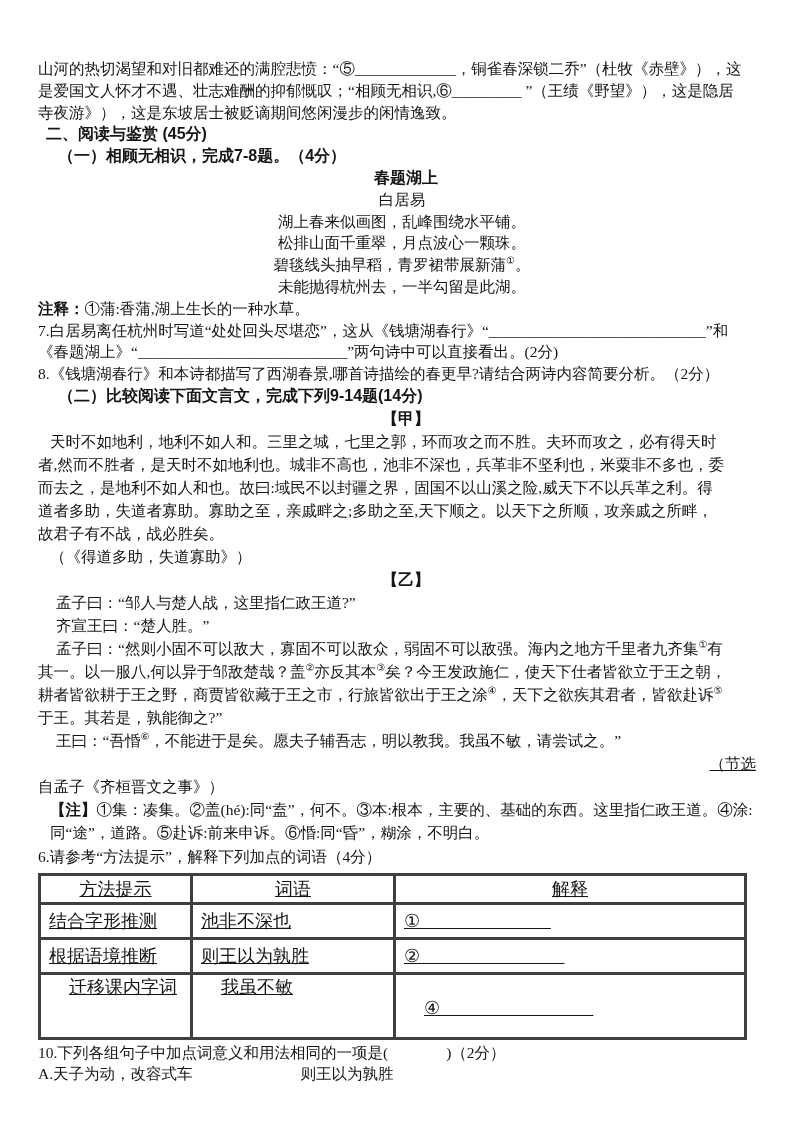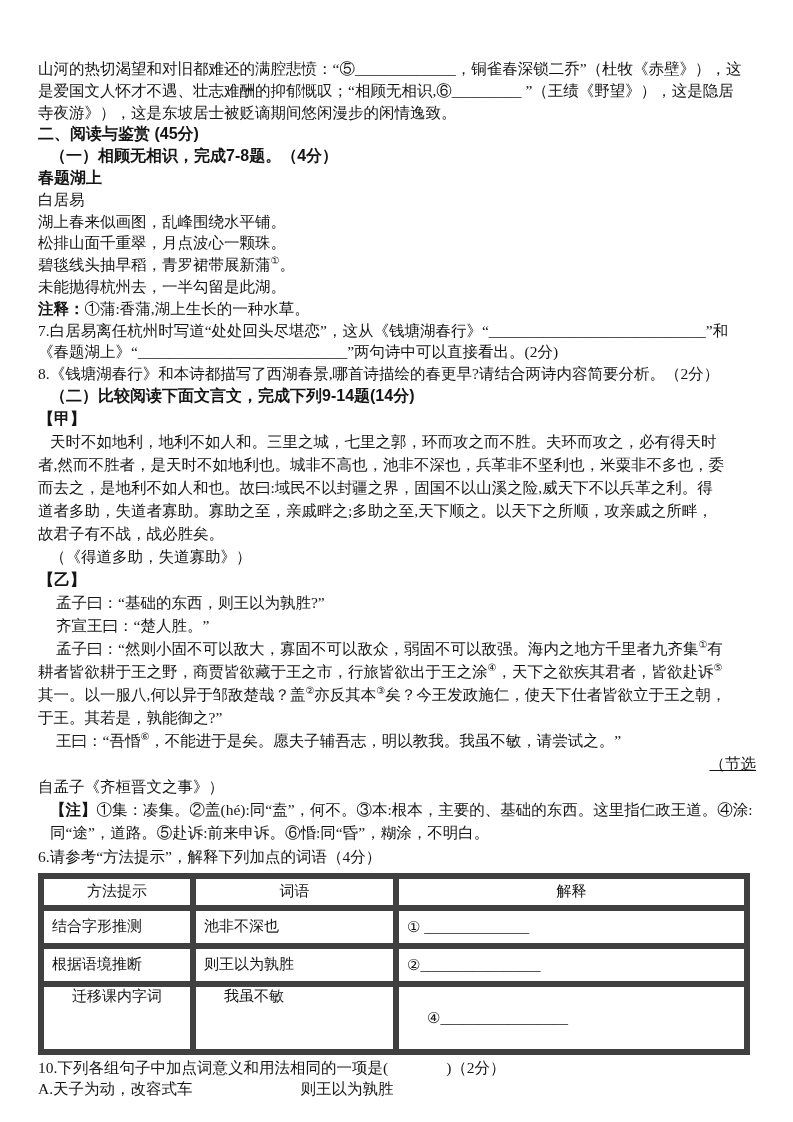--- a/index.html
+++ b/index.html
@@ -5,29 +5,29 @@
   html,body{margin:0;padding:0;background:#ffffff;}
   body{
     width:793px;height:1122px;
     color:#151515;
     font-family:"Liberation Serif","DejaVu Serif",serif;
     overflow:hidden;
   }
   .page{box-sizing:border-box;width:790px;height:1122px;padding:58px 24px 0 38px;}
   .line{font-size:15.5px;line-height:21.8px;white-space:pre-wrap;}
   .cls .line, .line.cls{line-height:23px;}
-  .head{font-family:"Liberation Sans","DejaVu Sans",sans-serif;font-weight:bold;font-size:16px;}
+  .head{font-family:"Liberation Sans","DejaVu Sans",sans-serif;font-weight:bold;font-size:16px;margin-left:8px;}
   .boldlbl{font-family:"Liberation Sans","DejaVu Sans",sans-serif;font-weight:bold;}
-  .center{}
+  .center{text-align:center;}
   .right{text-align:right;padding-right:10px;text-decoration:underline;}
   .ind1{padding-left:12px;}
   .ind2{padding-left:18px;}
   sup{font-size:10px;vertical-align:super;line-height:0;}
   table.q9{border-collapse:collapse;width:706px;margin-top:5px;table-layout:fixed;}
-  table.q9 th, table.q9 td{border:6px solid #404040;font-weight:normal;font-size:15px;padding:0 8px;}
+  table.q9 th, table.q9 td{border:3px solid #404040;font-weight:normal;font-size:18px;padding:0 8px;text-decoration:underline;}
   table.q9 th{height:26px;text-align:center;}
   table.q9 td{height:32px;}
   table.q9 col.c1{width:152px;} table.q9 col.c2{width:203px;} table.q9 col.c3{width:351px;}
   tr.tall td{height:62px;vertical-align:top;padding-left:28px;}
   tr.tall td .low{padding-top:22px;}
   .gapA{margin-left:108px;}
   .mt2{margin-top:2px;}
 </style>
 </head>
 <body>
@@ -66,25 +66,25 @@
     <div class="line">者,然而不胜者，是天时不如地利也。城非不高也，池非不深也，兵革非不坚利也，米粟非不多也，委</div>
     <div class="line">而去之，是地利不如人和也。故曰:域民不以封疆之界，固国不以山溪之险,威天下不以兵革之利。得</div>
     <div class="line">道者多助，失道者寡助。寡助之至，亲戚畔之;多助之至,天下顺之。以天下之所顺，攻亲戚之所畔，</div>
     <div class="line">故君子有不战，战必胜矣。</div>
     <div class="line ind1">（《得道多助，失道寡助》）</div>
   </div>
 
   <div class="line cls center head">【乙】</div>
 
   <div class="cls">
-    <div class="line ind2">孟子曰：“基础的东西，则王以为孰胜?”</div>
+    <div class="line ind2">孟子曰：“邹人与楚人战，这里指仁政王道?”</div>
     <div class="line ind2">齐宣王曰：“楚人胜。”</div>
     <div class="line ind2">孟子曰：“然则小固不可以敌大，寡固不可以敌众，弱固不可以敌强。海内之地方千里者九齐集<sup>①</sup>有</div>
+    <div class="line">其一。以一服八,何以异于邹敌楚哉？盖<sup>②</sup>亦反其本<sup>③</sup>矣？今王发政施仁，使天下仕者皆欲立于王之朝，</div>
     <div class="line">耕者皆欲耕于王之野，商贾皆欲藏于王之市，行旅皆欲出于王之涂<sup>④</sup>，天下之欲疾其君者，皆欲赴诉<sup>⑤</sup></div>
-    <div class="line">其一。以一服八,何以异于邹敌楚哉？盖<sup>②</sup>亦反其本<sup>③</sup>矣？今王发政施仁，使天下仕者皆欲立于王之朝，</div>
     <div class="line">于王。其若是，孰能御之?”</div>
     <div class="line ind2">王曰：“吾惛<sup>⑥</sup>，不能进于是矣。愿夫子辅吾志，明以教我。我虽不敏，请尝试之。”</div>
     <div class="line right">（节选</div>
     <div class="line">自孟子《齐桓晋文之事》）</div>
   </div>
 
   <div class="line cls ind1"><span class="boldlbl">【注】</span><span>①集：凑集。②盖(hé):同“盍”，何不。③本:根本，主要的、基础的东西。这里指仁政王道。④涂:同“途”，道路。⑤赴诉:前来申诉。⑥惛:同“昏”，糊涂，不明白。</span></div>
 
   <div class="line mt2">6.请参考“方法提示”，解释下列加点的词语（4分）</div>
 

